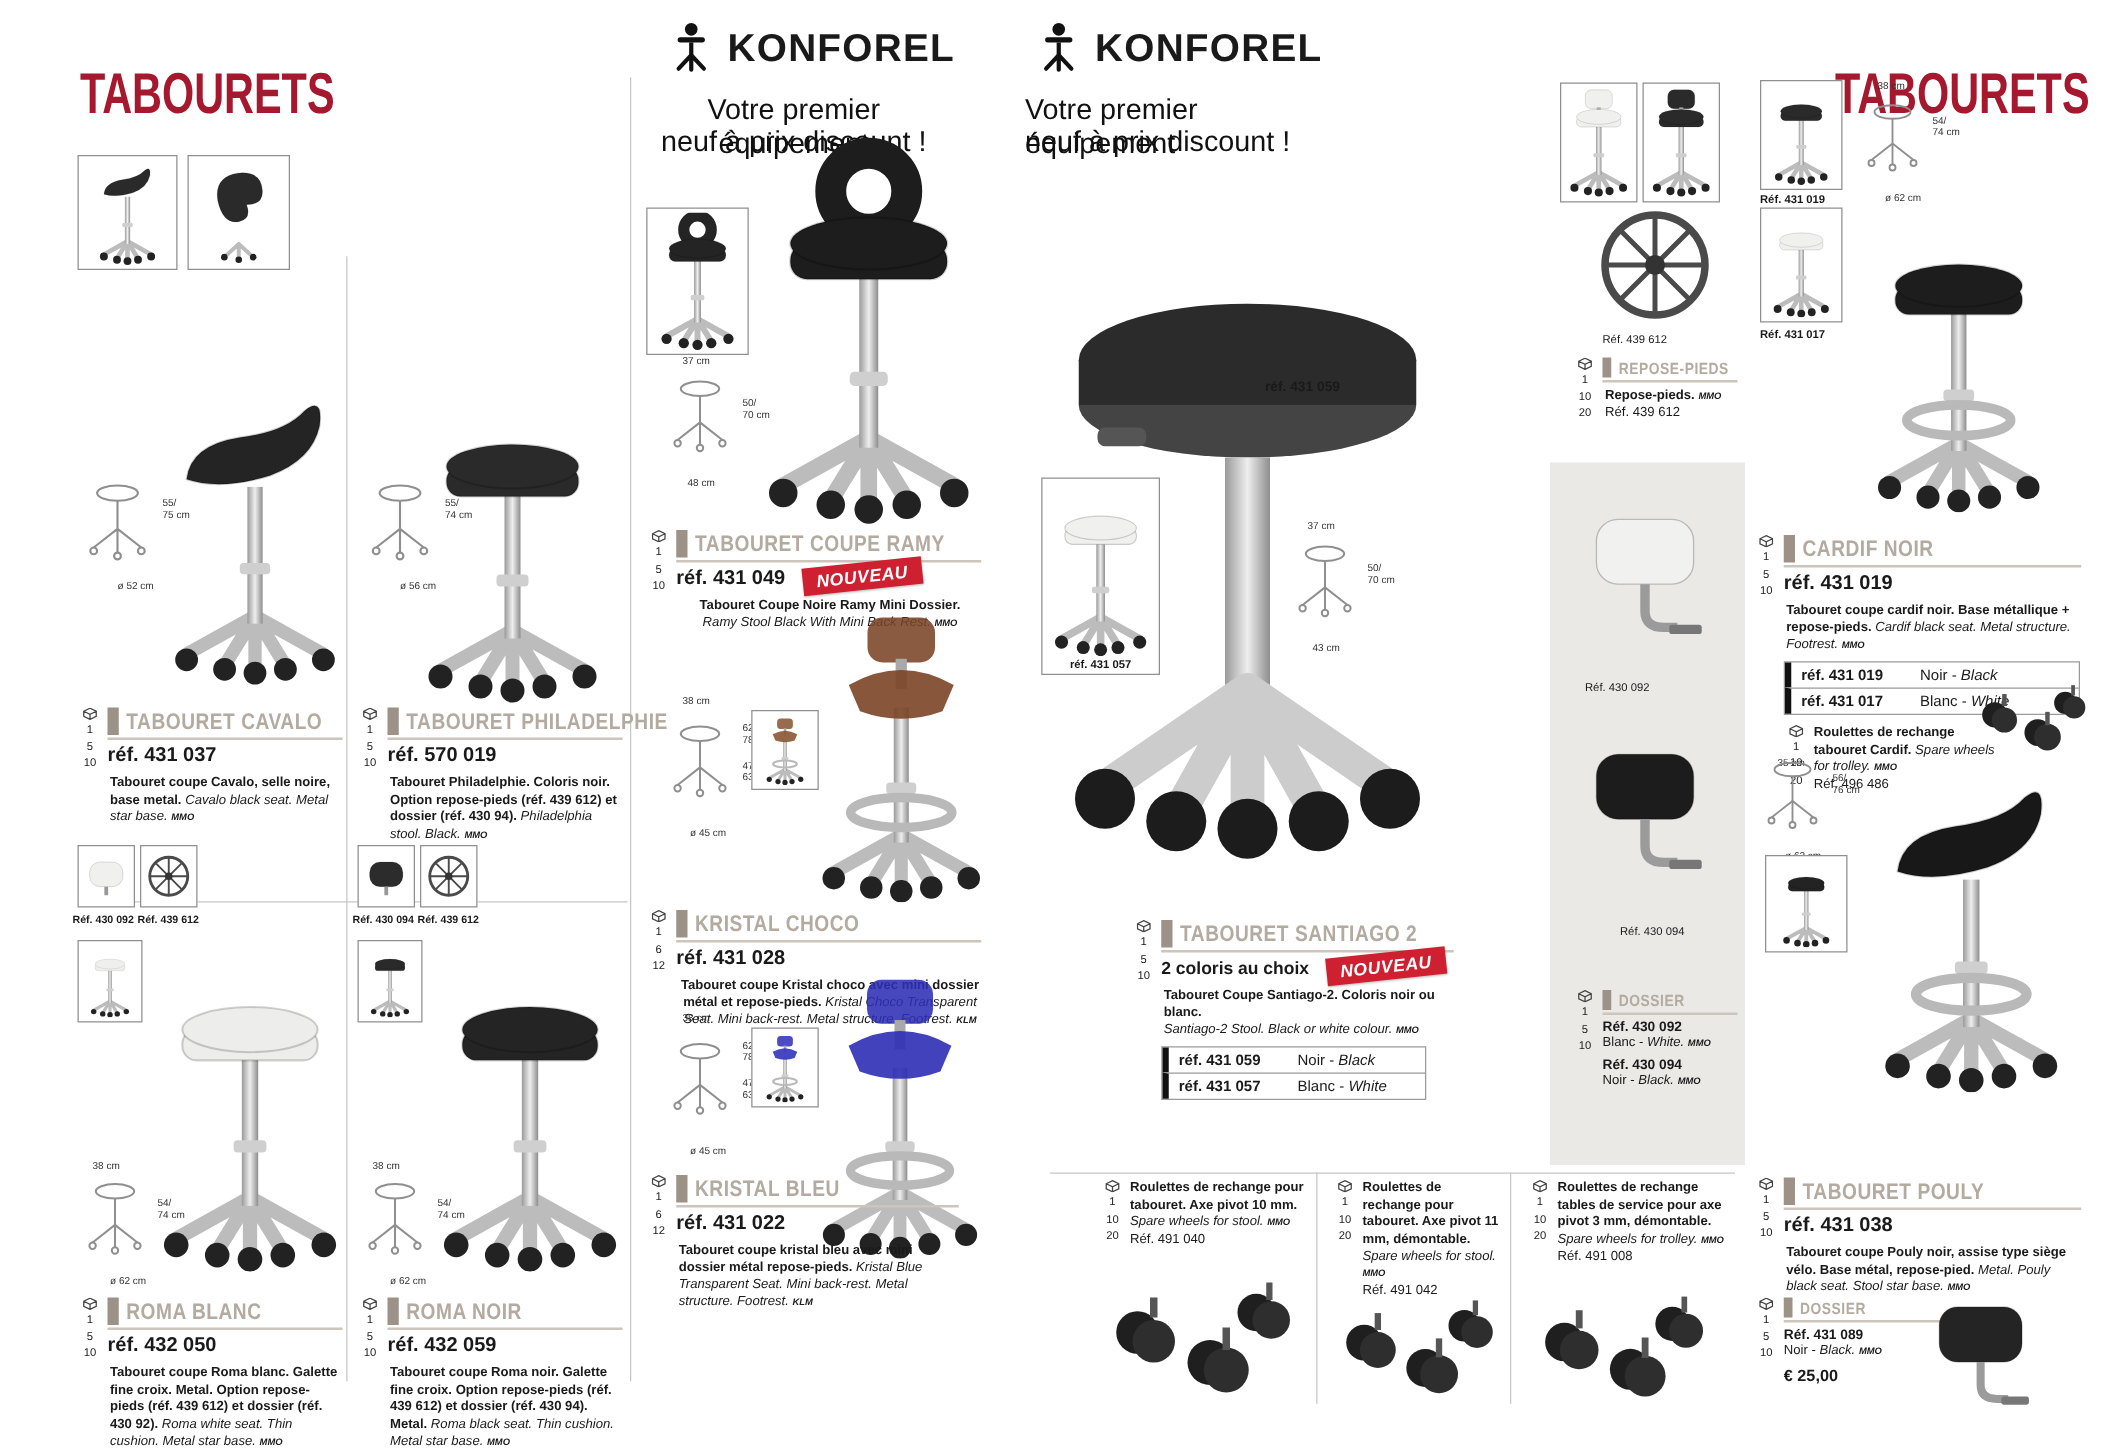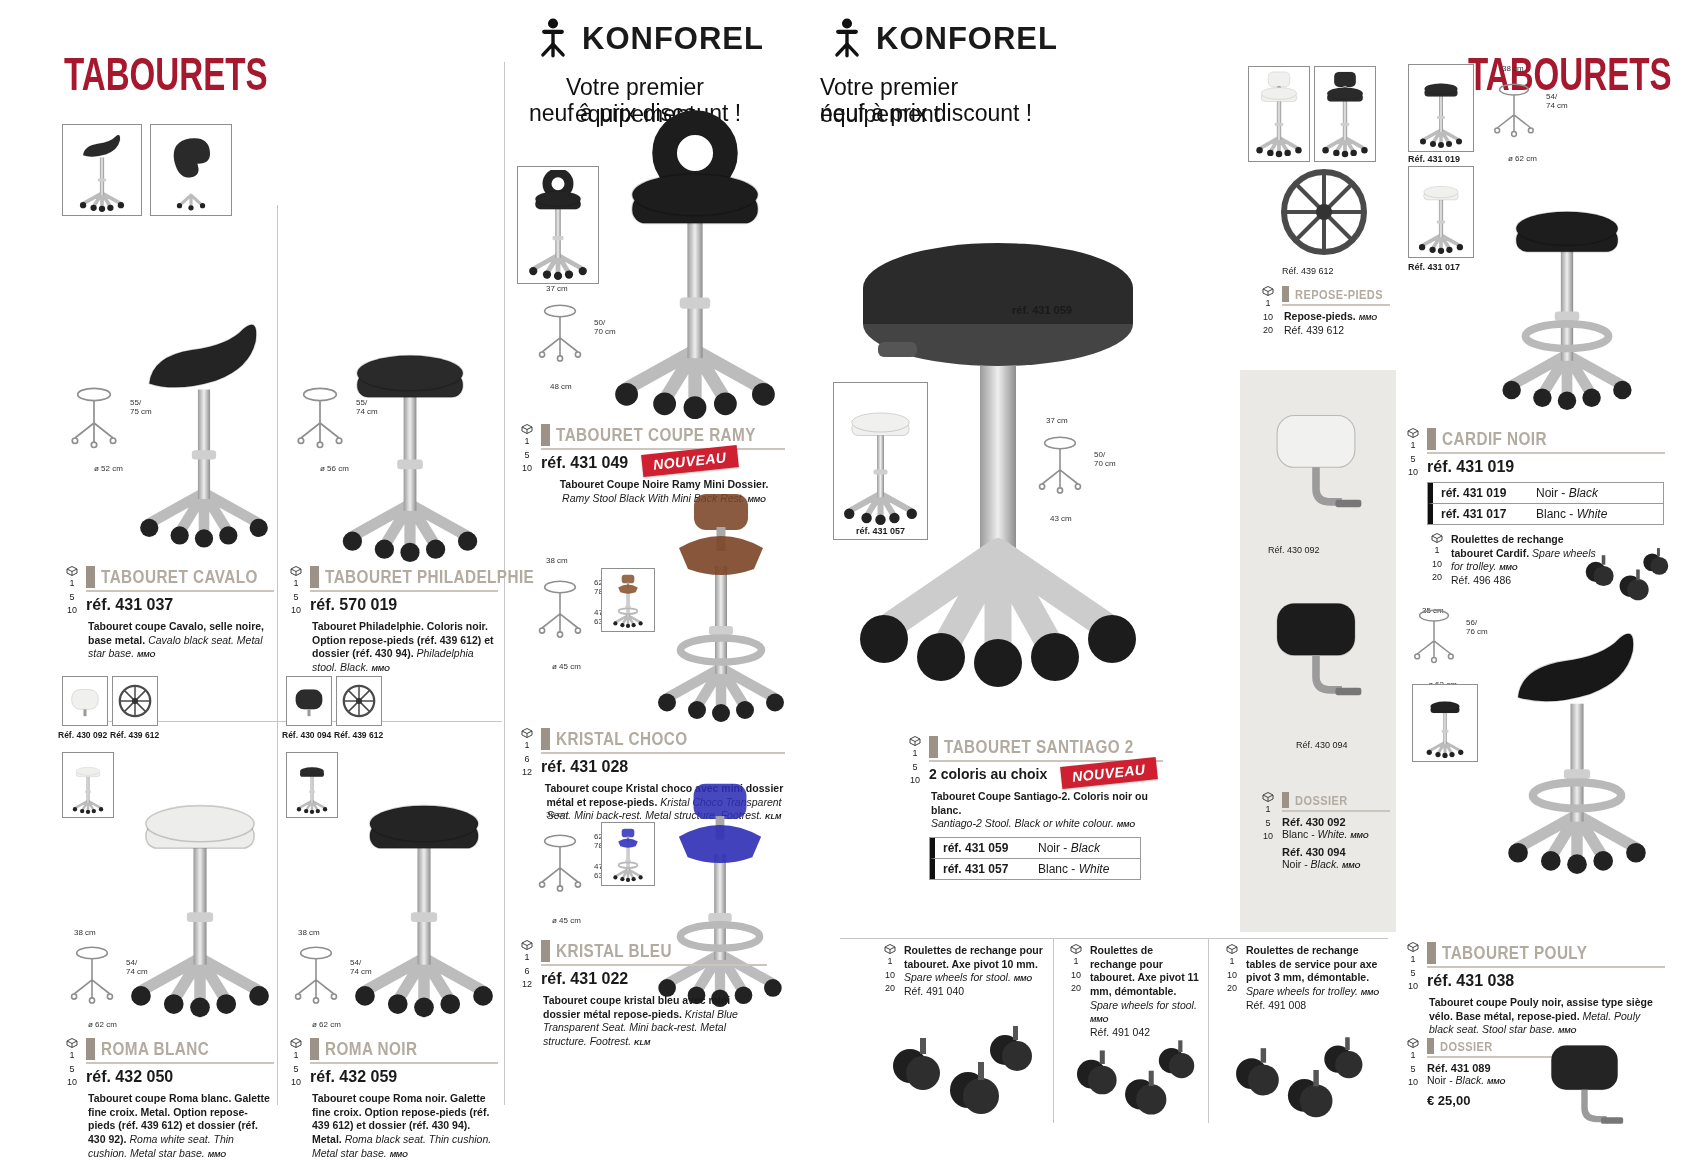--- a/index.html
+++ b/index.html
@@ -691,20 +691,21 @@
         <span class="nums">1
 5
 10</span>
       </div>
     <div class="pcontent">
       <div class="phead">
           <span class="pbar"></span>
           <span class="ptitle">CARDIF NOIR</span>
         </div>
       <div class="pref">réf. 431 019</div>
+      <p class="pdesc"><span class="fr">Tabouret coupe cardif noir. Base métallique + repose-pieds.</span> <span class="en">Cardif black seat. Metal structure. Footrest.</span> <span class="tg">MMO</span></p>
       <div class="ptable wide">
         <div class="trow">
             <span class="tref">réf. 431 019</span>
             <span><span>Noir -</span> <i class="en">Black</i></span>
           </div>
         <div class="trow">
             <span class="tref">réf. 431 017</span>
             <span><span>Blanc -</span> <i class="en">White</i></span>
           </div>
       </div>

